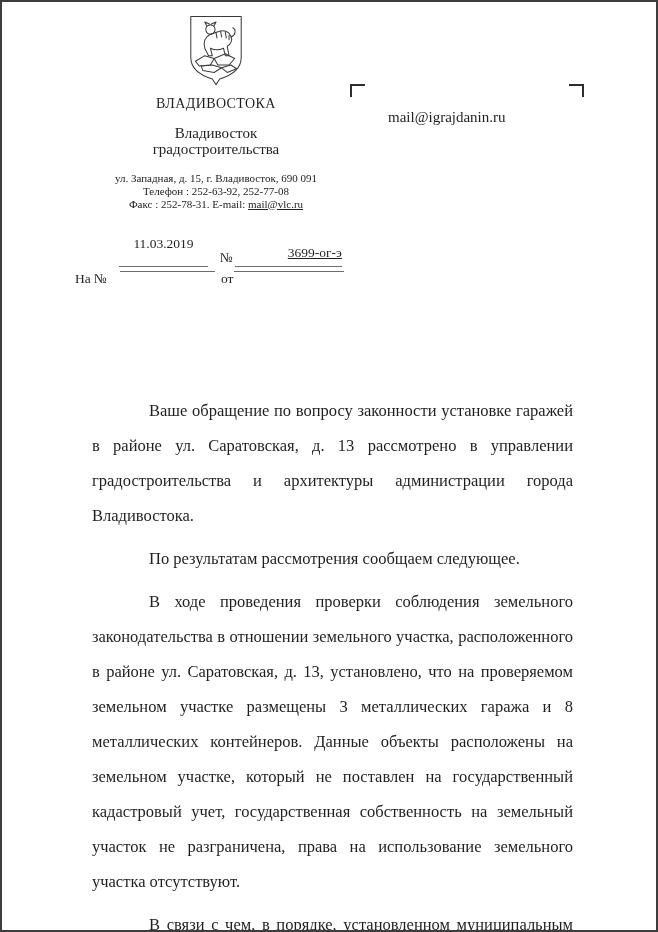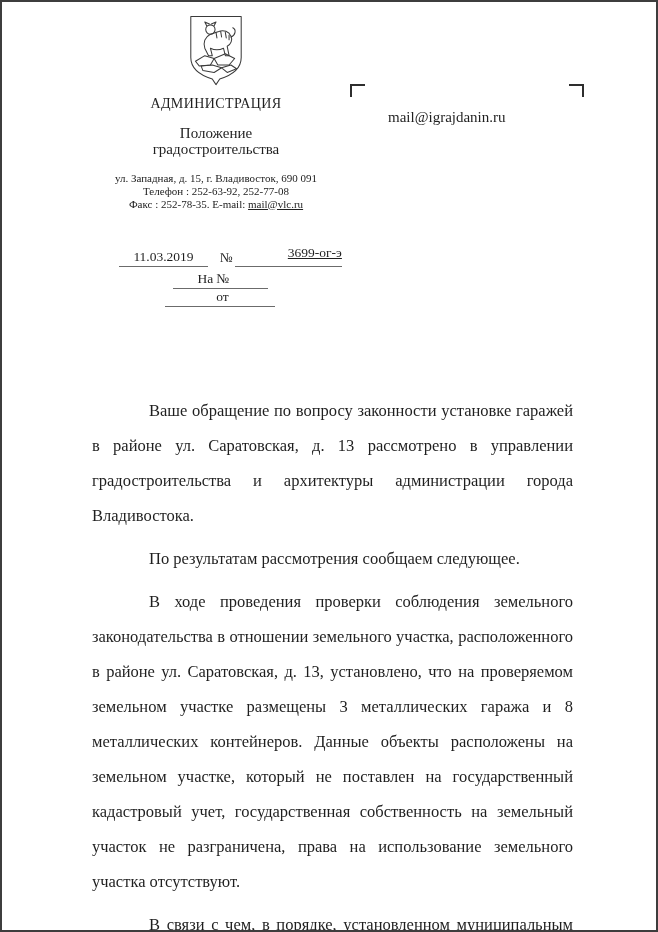--- a/index.html
+++ b/index.html
@@ -29,23 +29,23 @@
   
   .recipient-zone{position:absolute;left:348px;top:82px;width:234px;height:52px;}
   .corner{position:absolute;top:0;width:13px;height:11px;}
   .corner-left{left:0;border-top:2px solid #2e2e2e;border-left:2px solid #2e2e2e;}
   .corner-right{right:0;border-top:2px solid #2e2e2e;border-right:2px solid #2e2e2e;}
   .recipient-email{position:absolute;left:38px;top:25px;font-size:15px;}
 
   
   .ref-block{position:absolute;left:73px;top:243px;width:290px;font-size:13.5px;}
   .ref-line1{display:flex;align-items:flex-end;margin-left:44px;height:22px;}
-  .ref-line2{display:flex;align-items:center;margin-top:4px;height:22px;flex-direction:column;}
+  .ref-line2{display:flex;align-items:flex-start;margin-top:4px;height:22px;}
   .rule{border-bottom:1px solid #6b6b6b;}
-  .date-cell{width:89px;text-align:center;padding-bottom:1px;}
+  .date-cell{width:89px;text-align:center;padding-bottom:14px;}
   .no-sign{margin:0 0 1px 12px;}
   .num-cell{width:107px;text-align:right;padding-bottom:5px;margin-left:2px;text-decoration:underline;}
   .na-label{width:45px;padding-bottom:1px;}
   .blank1{width:95px;}
   .ot-label{margin:0 1px 1px 6px;}
   .blank2{width:110px;}
 
   
   .body-text{
     position:absolute;left:82px;top:383px;width:497px;
@@ -71,30 +71,30 @@
         <path class="ln" d="M36,57 L46,54 L52,58 L42,62 Z"></path>
 
         <path class="ln" d="M20,12 L18,8 L23,10 M28,12 L30,8 L25,10"></path>
         <circle class="ln" cx="24" cy="16" r="5"></circle>
         <path class="ln" d="M24,21 C18,24 16,30 18,36 L22,44 L26,44 L24,36 C28,38 34,38 38,36 L40,44 L44,44 L42,34 C46,32 48,27 46,23 C44,18 38,16 33,18 C30,19 27,20 24,21 Z"></path>
         <path class="ln" d="M46,24 C51,22 52,16 48,14"></path>
         <path class="ln" d="M30,19 L31,25 M35,18 L36,24 M40,19 L41,25 M44,22 L44,27"></path>
       </svg>
     </span>
     <div class="org-name">
-      <div>АДМИНИСТРАЦИЯ</div>
+      <div>ВЛАДИВОСТОКА</div>
     </div>
     <div class="dept">
-      <div>Положение</div>
+      <div>Владивосток</div>
       <div>градостроительства</div>
     </div>
     <div class="contact">
       <div>ул. Западная, д. 15, г. Владивосток, 690 091</div>
       <div>Телефон : 252-63-92, 252-77-08</div>
-      <div><span>Факс : 252-78-35. E-mail: </span><span class="email-link">mail@vlc.ru</span></div>
+      <div><span>Факс : 252-78-31. E-mail: </span><span class="email-link">mail@vlc.ru</span></div>
     </div>
   </div>
 
   <div class="recipient-zone">
     <span class="corner corner-left"></span>
     <span class="corner corner-right"></span>
     <div class="recipient-email">mail@igrajdanin.ru</div>
   </div>
 
   <div class="ref-block">

